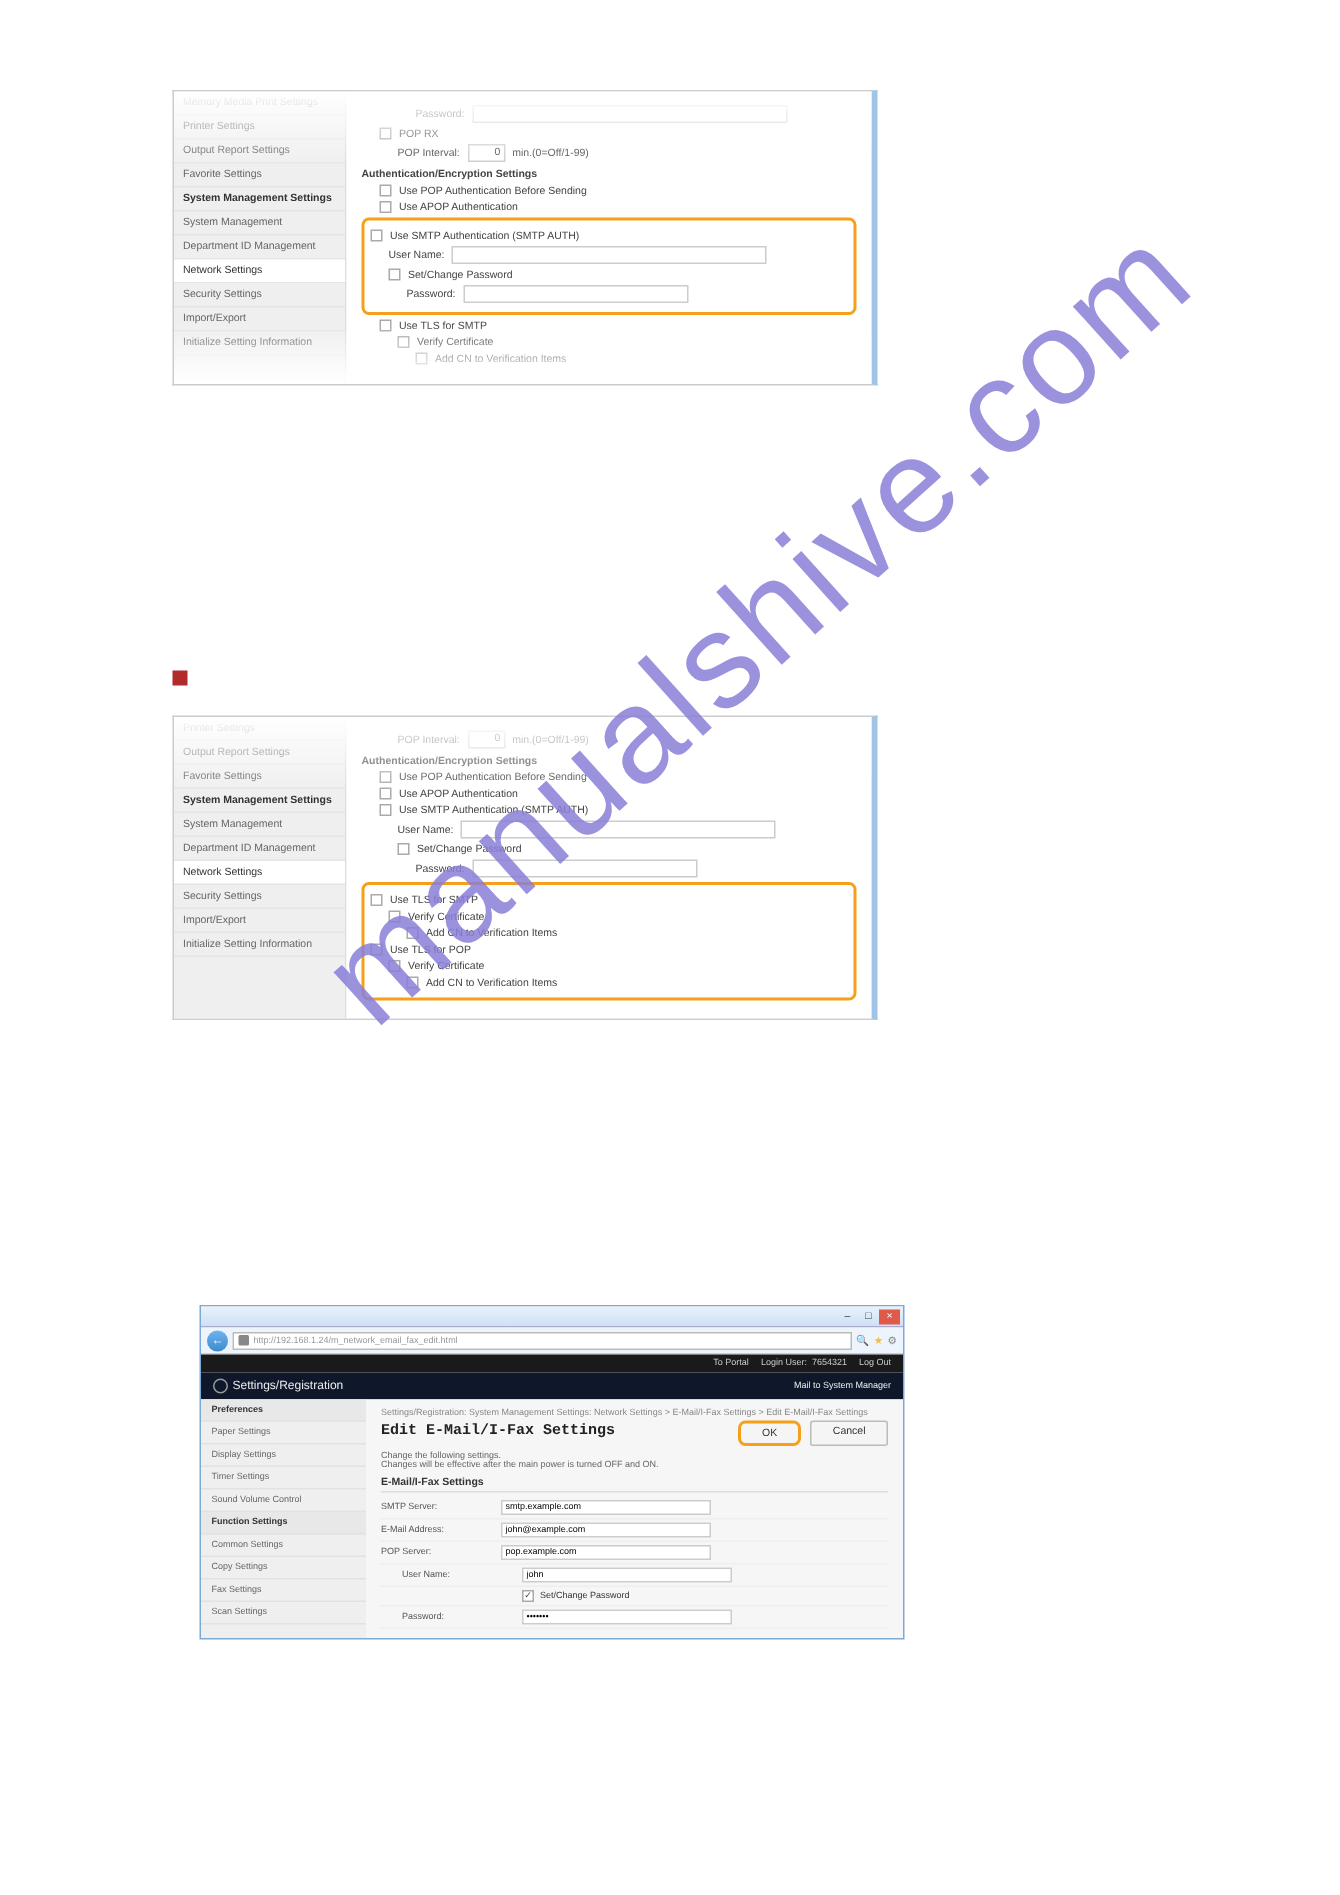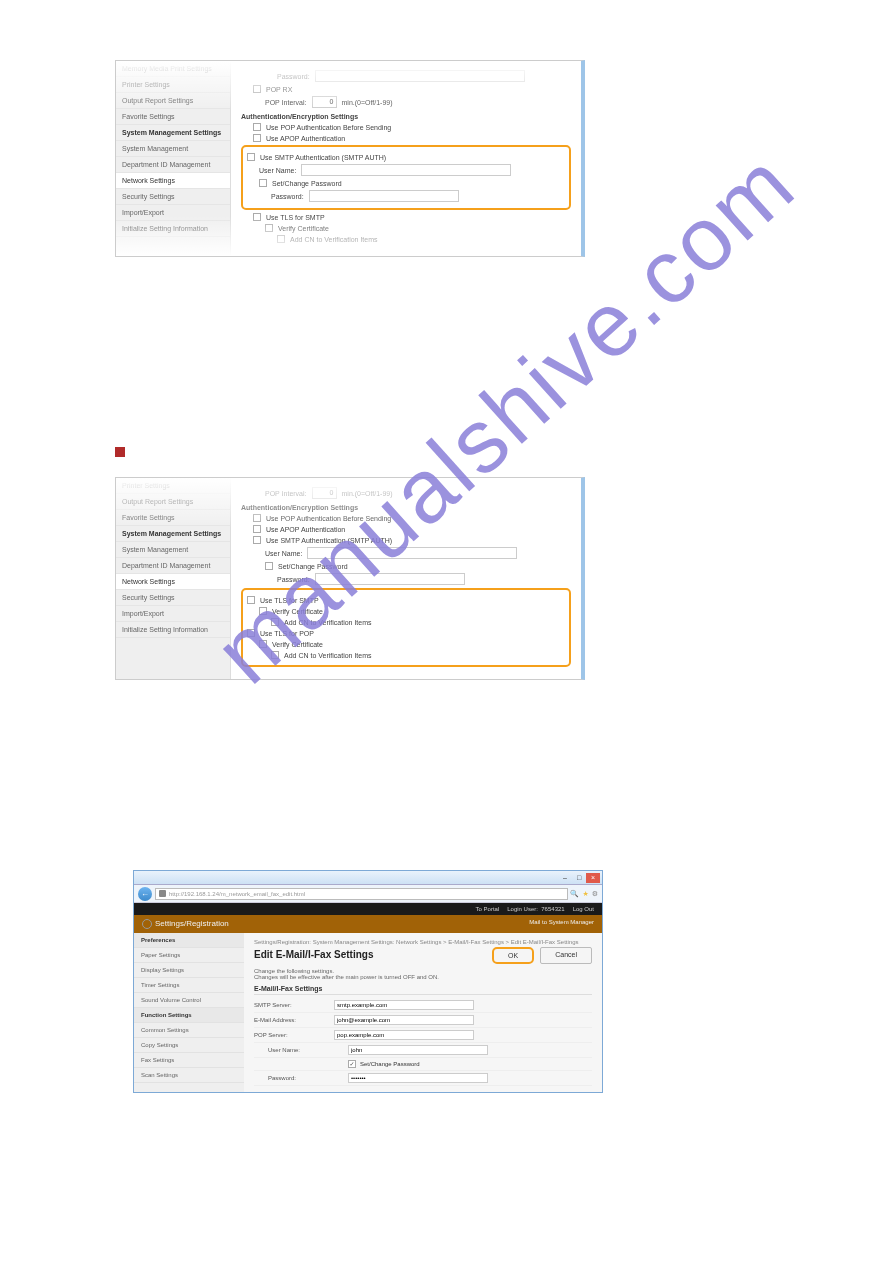--- a/index.html
+++ b/index.html
@@ -141,32 +141,32 @@
     display: flex; align-items: center; gap: 3px;
   }
   .lockicon { width: 7px; height: 7px; background: #888; border-radius: 1px; }
   .browser-topbar {
     background: #1a1a1a; color: #ccc; padding: 3px 8px;
     display: flex; justify-content: flex-end; gap: 8px;
     font-size: 6px;
   }
   .browser-topbar .left { flex: 1; color: #777; }
   .browser-regbar {
-    background: #a16207; color: #eee; padding: 4px 8px;
-    display: flex; justify-content: space-between; align-items: flex-start;
+    background: #0f172a; color: #eee; padding: 4px 8px;
+    display: flex; justify-content: space-between; align-items: center;
     font-size: 8px;
   }
   .gear { width: 10px; height: 10px; border-radius: 50%; border: 1px solid #999; display: inline-block; vertical-align: middle; margin-right: 3px; }
   .browser-body { display: flex; background: #eee; min-height: 155px; }
   .b-sidebar { width: 110px; background: #efefef; font-size: 6px; color: #666; }
   .b-sidebar .item { padding: 4px 7px; border-bottom: 1px solid #e2e2e2; }
   .b-sidebar .item.header { font-weight: bold; color: #333; background: #e8e8e8; }
   .b-content { flex: 1; background: #f6f6f6; padding: 6px 10px; position: relative; }
   .breadcrumb { font-size: 6px; color: #888; margin-bottom: 4px; }
-  .page-title { font-weight: bold; font-size: 10px; color: #222; margin: 3px 0 5px 0; }
+  .page-title { font-weight: bold; font-size: 10px; color: #222; margin: 3px 0 5px 0; font-family: Liberation Mono, monospace; }
   .subtext { font-size: 6px; color: #666; }
   .btn-row { display: flex; gap: 6px; justify-content: flex-end; margin: -18px 0 4px 0; }
   .btn {
     padding: 3px 14px; border: 1px solid #bbb; background: #f5f5f5;
     font-size: 7px; border-radius: 2px;
   }
   .btn.ok { border: 2px solid #f5a01b; border-radius: 5px; }
   .form-section-title { font-weight: bold; font-size: 7px; margin: 5px 0 3px 0; border-bottom: 1px solid #ddd; padding-bottom: 2px; }
   .form-row { display: flex; align-items: center; padding: 2px 0; font-size: 6px; border-bottom: 1px solid #eee; }
   .form-row .lbl { width: 80px; color: #555; }

